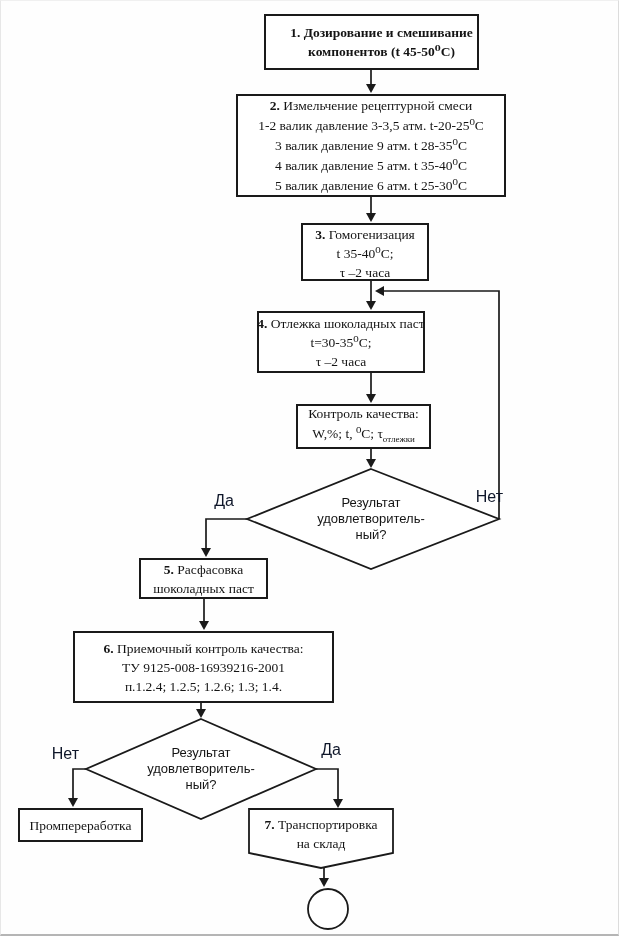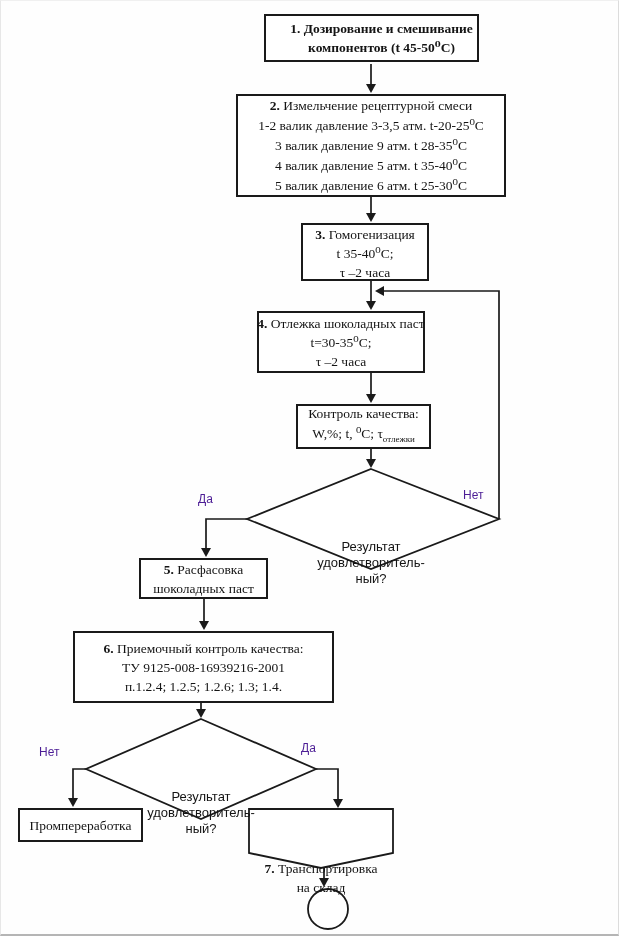--- a/index.html
+++ b/index.html
@@ -15,29 +15,29 @@
     position:absolute;box-sizing:border-box;background:#fff;
     border:2px solid #1a1a1a;display:flex;flex-direction:column;
     justify-content:center;align-items:center;text-align:center;
     font-size:13.5px;line-height:19px;
   }
   .node .ln{white-space:nowrap;}
   .bold .ln{font-weight:bold;}
   .num{font-weight:bold;}
   .overlay{
     position:absolute;display:flex;flex-direction:column;justify-content:center;
-    align-items:center;text-align:left;pointer-events:none;background:transparent;margin-top:44px;
+    align-items:center;text-align:left;pointer-events:none;background:transparent;
   }
   .sans{font-family:"Liberation Sans","DejaVu Sans",sans-serif;font-size:13px;line-height:16px;}
   .branch{
     position:absolute;font-family:"Liberation Sans","DejaVu Sans",sans-serif;
-    font-size:12px;text-align:left;color:#4c1d95;
+    font-size:16px;text-align:right;color:#0f172a;
   }
   sub.tau{font-size:9px;}
-  #n1{left:263px;top:13px;width:215px;height:48px;padding-left:20px;}
+  #n1{left:263px;top:13px;width:215px;height:56px;padding-left:20px;}
   #n2{left:235px;top:93px;width:270px;height:103px;line-height:20px;}
   #n3{left:300px;top:222px;width:128px;height:58px;justify-content:space-between;}
   #n4{left:256px;top:310px;width:168px;height:62px;}
   #qc{left:295px;top:403px;width:135px;height:45px;line-height:20px;}
   #n5{left:138px;top:557px;width:129px;height:41px;}
   #n6{left:72px;top:630px;width:261px;height:72px;}
   #reproc{left:17px;top:807px;width:125px;height:34px;}
   #d1t{left:290px;top:494px;width:160px;height:48px;}
   #d2t{left:120px;top:744px;width:160px;height:48px;}
   #n7t{left:250px;top:813px;width:140px;height:40px;font-size:13.5px;line-height:19px;}

